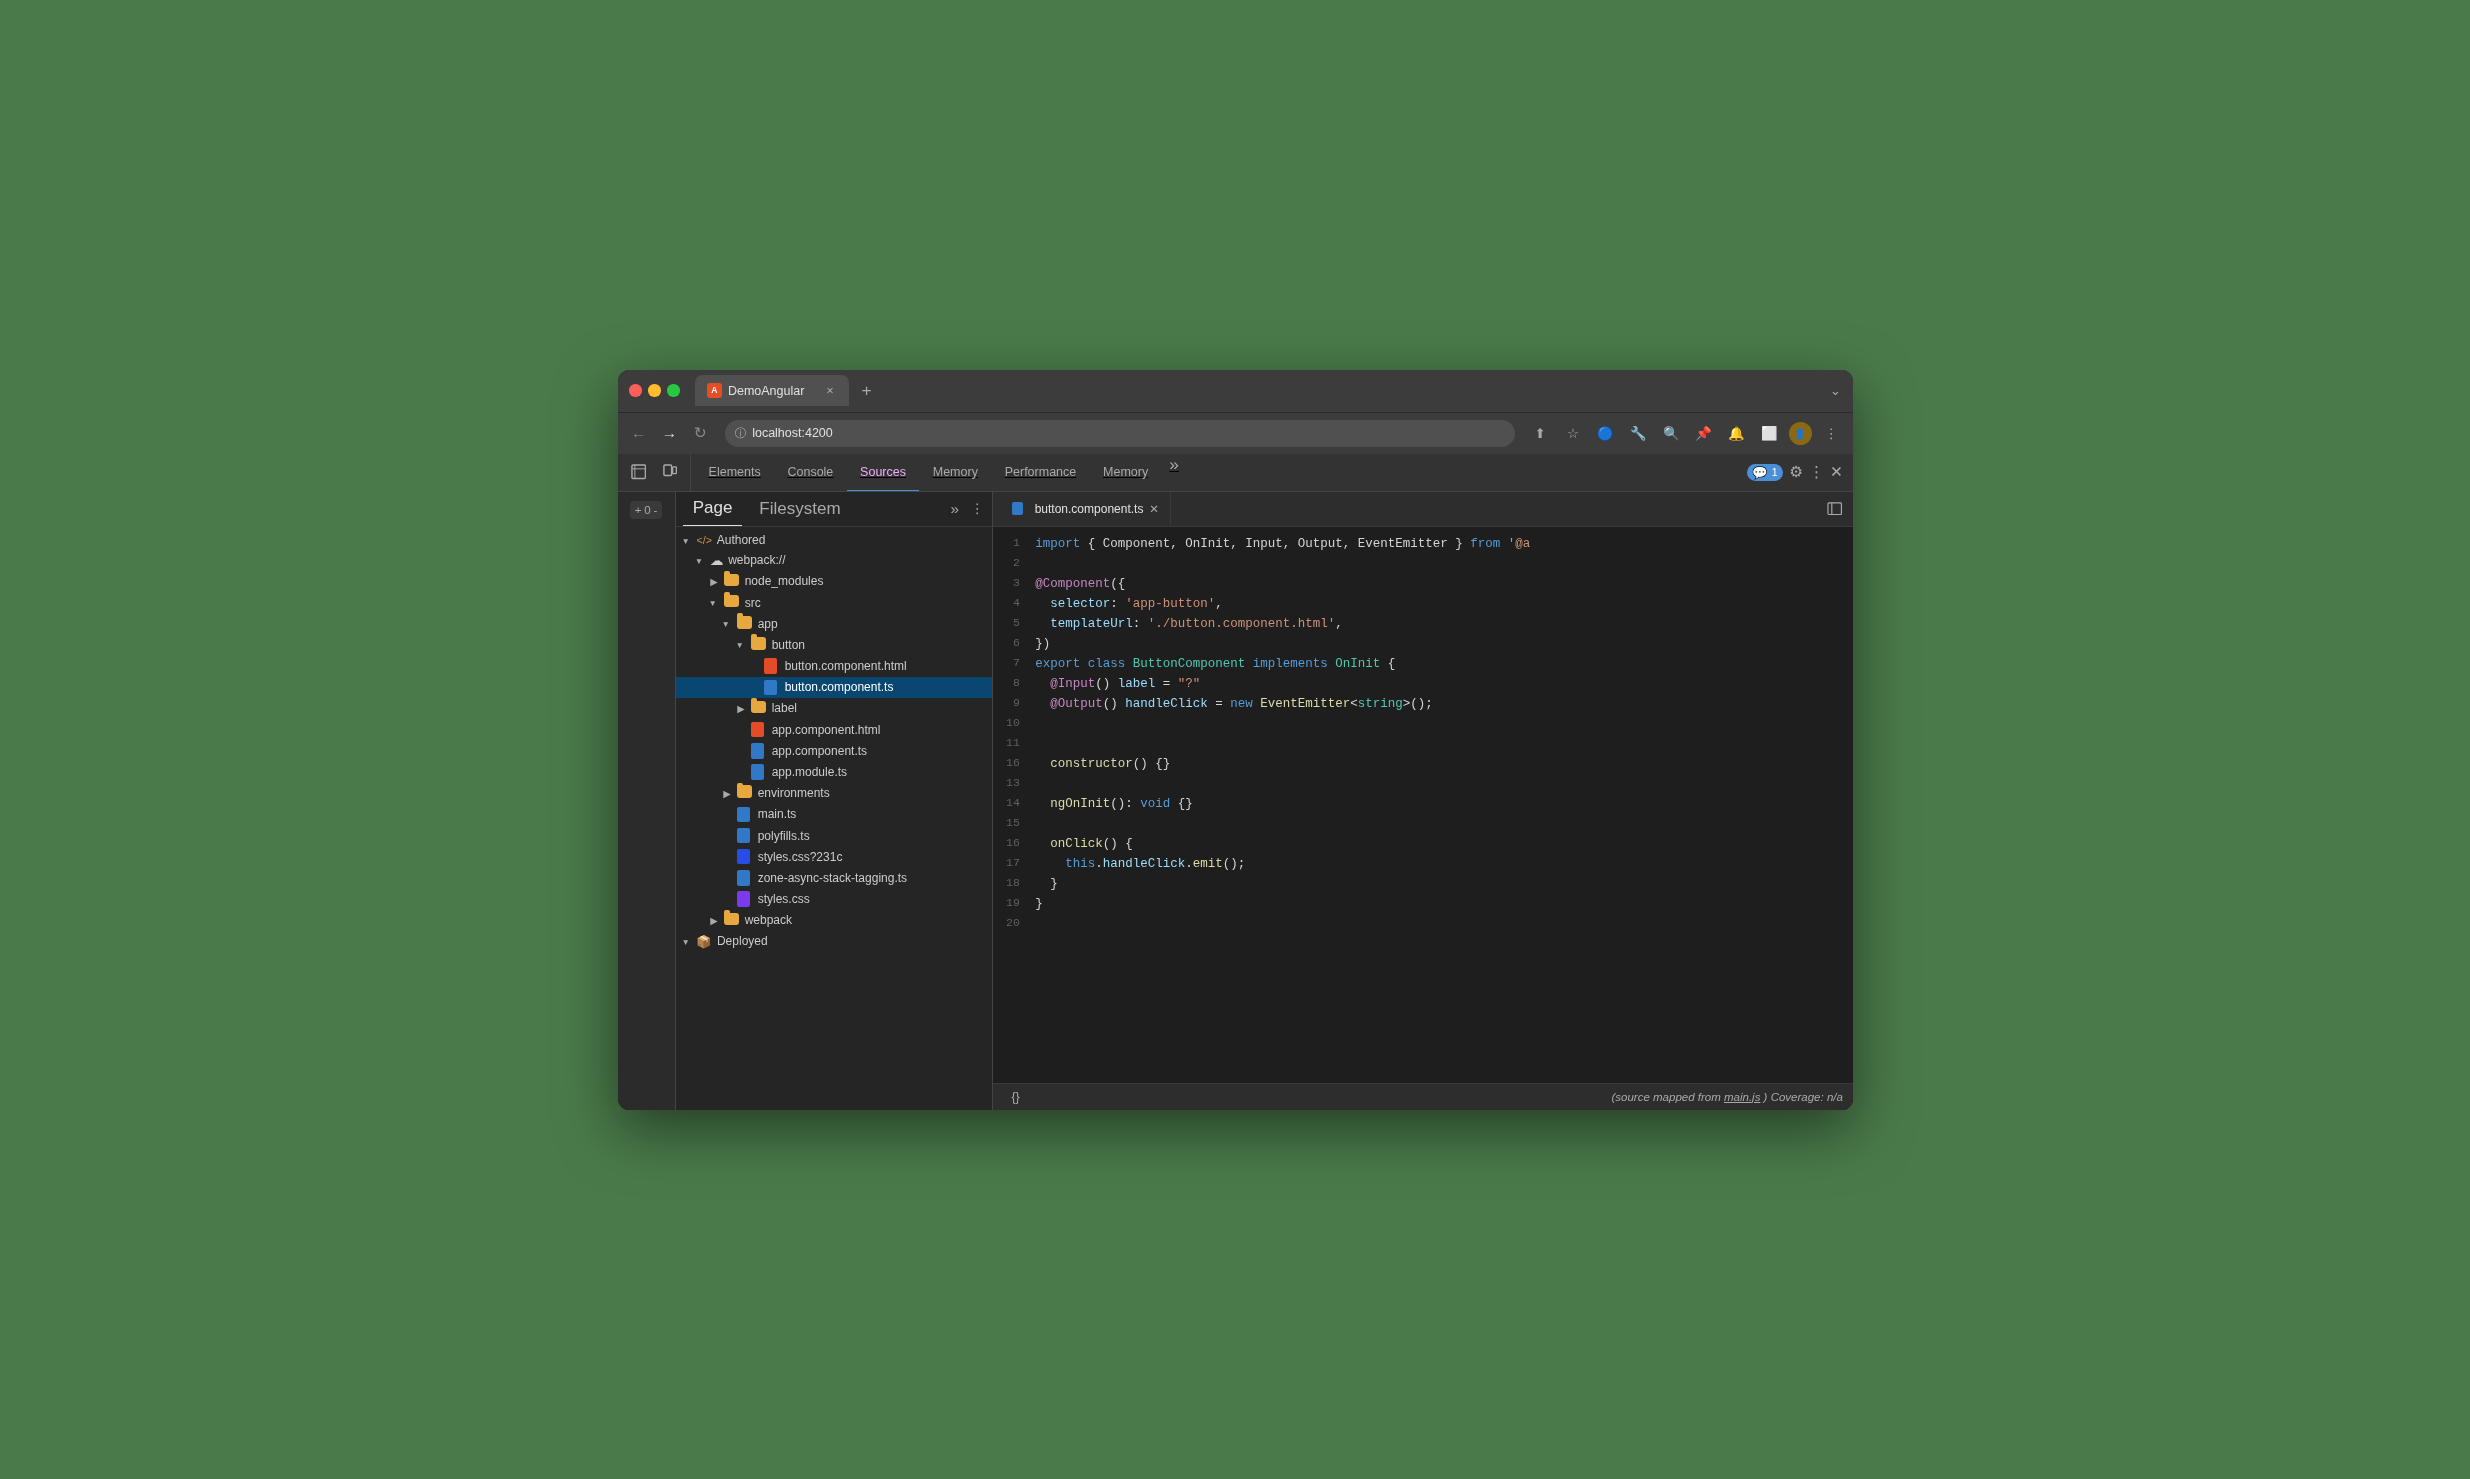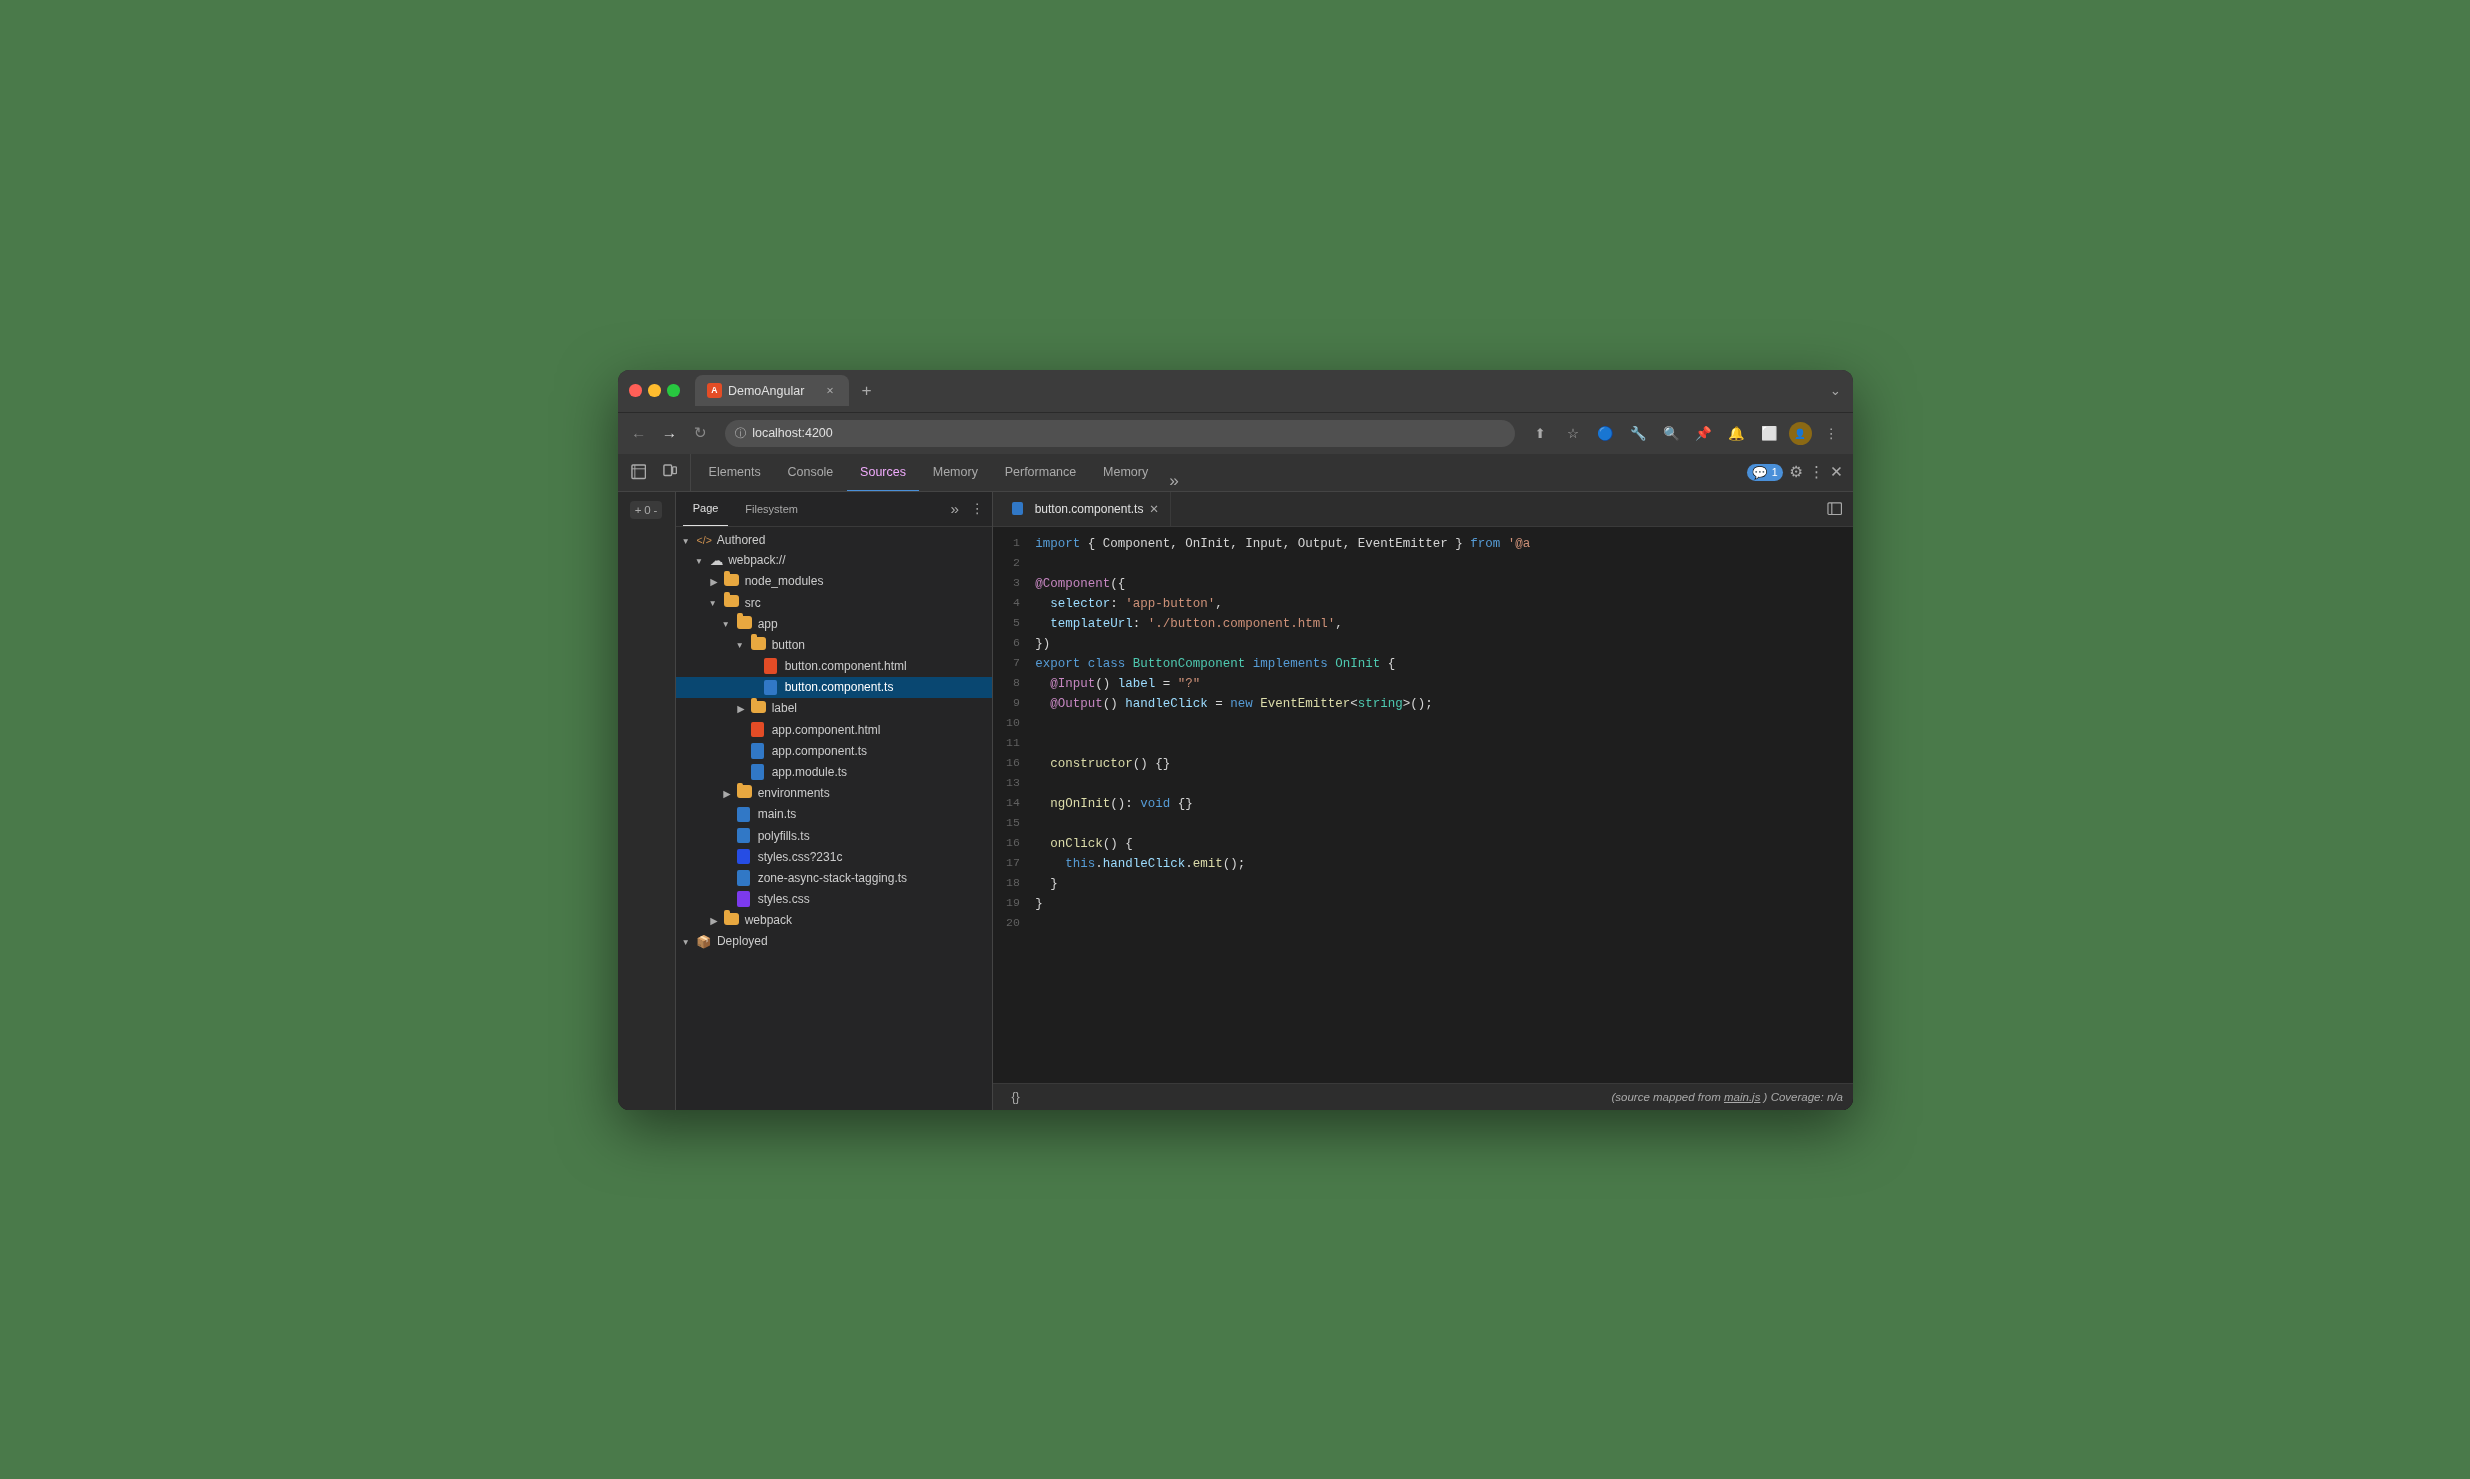--- a/index.html
+++ b/index.html
@@ -205,24 +205,25 @@
       font-size: 15.4px;
       cursor: pointer;
       display: flex;
       align-items: center;
       justify-content: center;
       width: 23px;
       height: 23px;
     }
     .devtools-tabs {
       display: flex;
-      align-items: flex-end;
+      align-items: flex-start;
       height: 100%;
       padding: 0 3.8px;
       flex: 1;
+      text-decoration: underline;
     }
     .devtools-tab {
       padding: 0 13.4px;
       height: 100%;
       display: flex;
       align-items: center;
       font-size: 12.5px;
       color: #aaa;
       cursor: pointer;
       border-bottom: 1.9px solid transparent;
@@ -319,21 +320,21 @@
       padding: 0 7.7px;
       gap: 7.7px;
       border-bottom: 1px solid #3a3a3a;
       flex-shrink: 0;
     }
     .file-tree-tab {
       padding: 0 9.6px;
       height: 100%;
       display: flex;
       align-items: center;
-      font-size: 11px;
+      font-size: 17px;
       color: #aaa;
       cursor: pointer;
     }
     .file-tree-tab.active {
       color: #e0e0e0;
       border-bottom: 1.9px solid #e0e0e0;
     }
     .file-tree-tab-more {
       margin-left: auto;
       color: #aaa;

